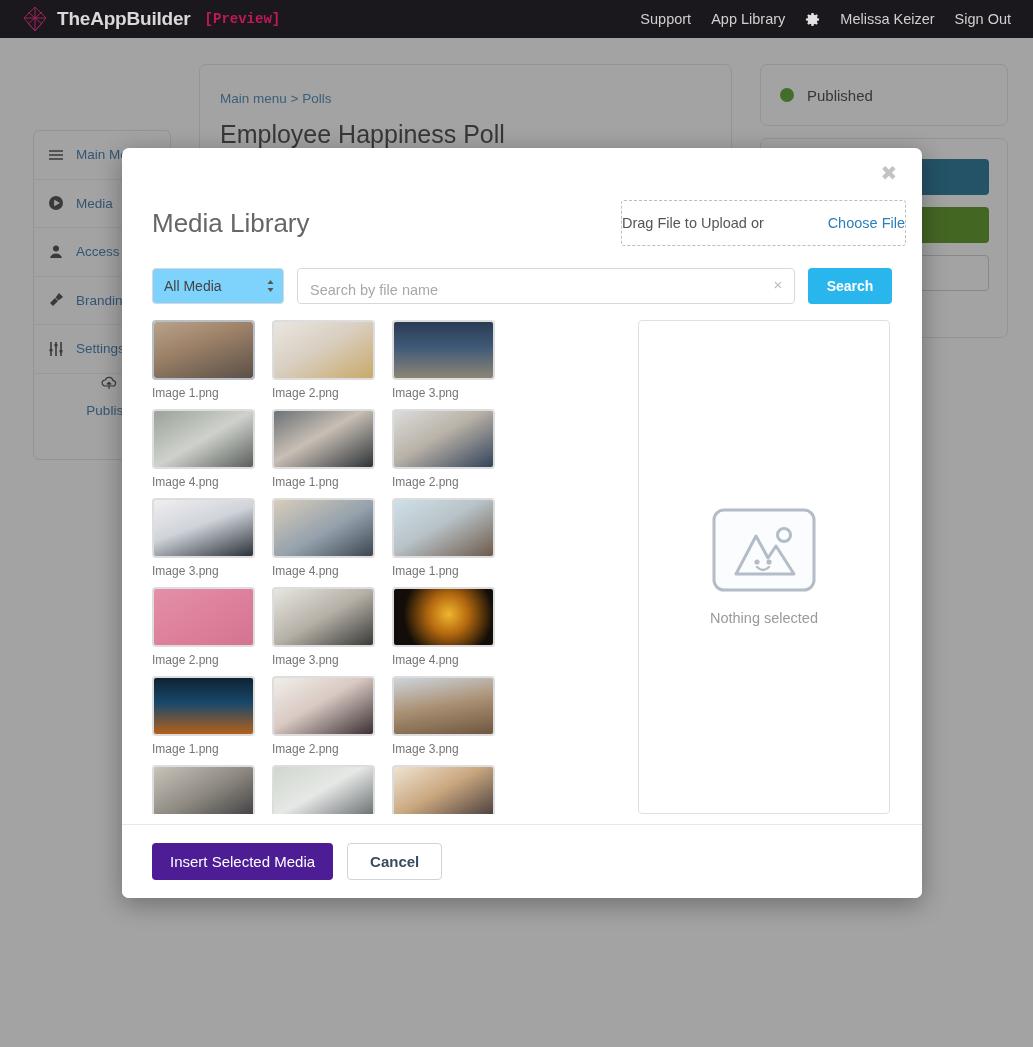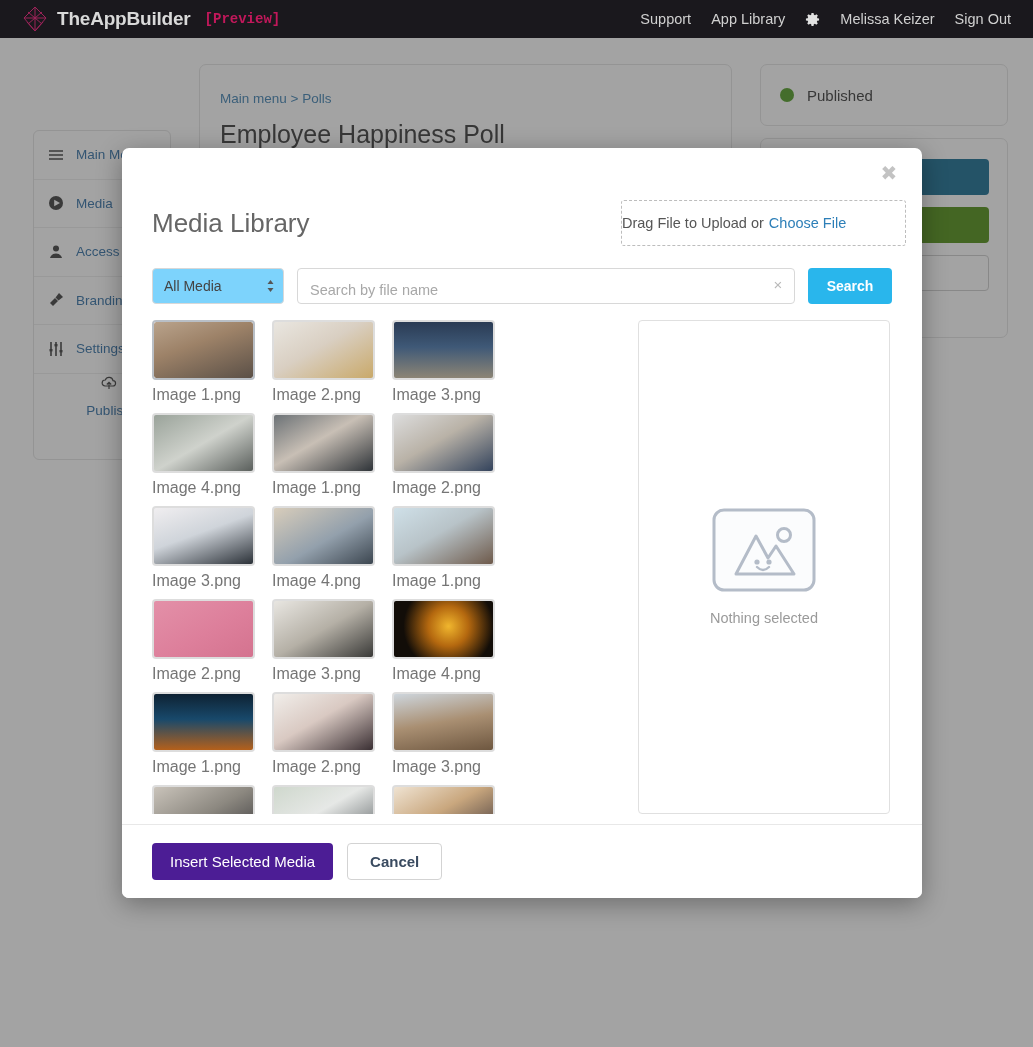--- a/index.html
+++ b/index.html
@@ -92,22 +92,22 @@
     position:absolute; right:22px; top:14px; width:22px; height:22px;
     color:#c3c3c3; font-size:20px; line-height:22px; text-align:center;
     background:none; border:none; cursor:pointer; font-family:inherit; padding:0;
   }
   .modal-head{
     padding:52px 16px 0 30px; display:flex; align-items:flex-start;
   }
   .modal-title{ font-size:26px; color:#666; font-weight:400; line-height:1; padding-top:10px;}
   .dropzone{
     margin-left:auto; width:285px; height:46px; border:1px dashed #bdbdbd;
-    border-radius:3px; display:flex; align-items:center; justify-content:flex-start;
-    font-size:14.5px; color:#555;
+    border-radius:3px; display:flex; align-items:center; justify-content:space-between;
+    font-size:14.5px; color:#555;gap:38px;
   }
   .dropzone a{ color:#2d7fb8; text-decoration:none; margin-left:5px;}
 
   .searchrow{ padding:22px 30px 0 30px; display:flex; align-items:center; gap:13px; }
   .selwrap{ position:relative; width:132px; }
   .sel{
     width:132px; height:36px; border:1px solid #d8d8d8; border-radius:4px;
     background:#7dd3fc; font-size:14px; color:#444; padding:0 26px 0 11px;
     font-family:inherit; appearance:none; -webkit-appearance:none;
   }
@@ -133,21 +133,21 @@
   .gridwrap{ width:470px; height:494px; overflow:hidden; position:relative; }
   .grid{ display:flex; flex-wrap:wrap; }
   .cell{ width:120px; margin-right:0; margin-bottom:9px; }
   .thumb{
     width:103px; height:60px; border-radius:4px; overflow:hidden;
     background:#ddd; position:relative; border:2px solid transparent;
   }
   .cell.sel-item .thumb{ border:2px solid #b9bfc6; padding:1px; background:#fff; }
   .cell.sel-item .thumb .art{ border-radius:2px; }
   .art{ position:absolute; inset:0; }
-  .cap{ font-size:16px; color:#757575; margin-top:6px; }
+  .cap{ font-size:12px; color:#757575; margin-top:6px; }
 
   .preview{
     margin-left:16px; width:252px; height:494px;
     border:1px solid #e0e0e0; border-radius:4px;
     display:flex; flex-direction:column; align-items:center; justify-content:center;
   }
   .ph-icon{ width:104px; height:84px; display:block; }
   .ph-text{ margin-top:18px; font-size:14.5px; color:#9a9a9a; }
 
   .modal-foot{

